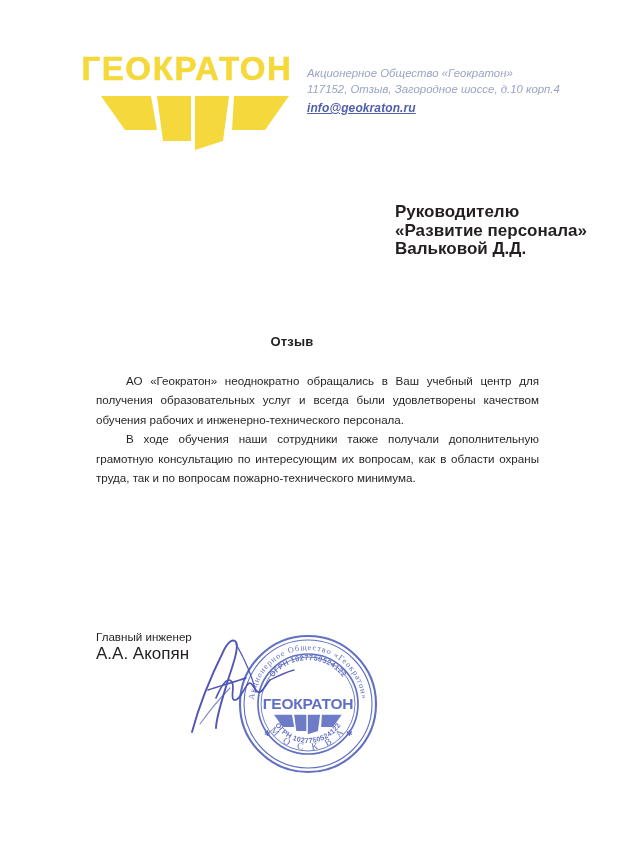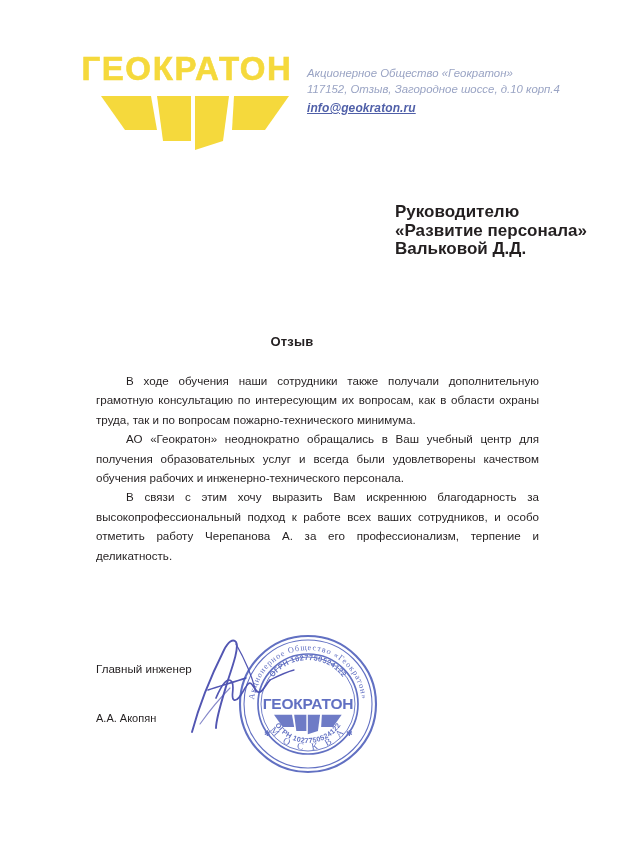--- a/index.html
+++ b/index.html
@@ -117,27 +117,26 @@
   }
 
   
   .sig-role {
     position: absolute;
     left: 96px;
     top: 630px;
     font-size: 11.6px;
     color: #231f20;
     white-space: nowrap;
-    margin-top: 32px;
   }
   .sig-name {
     position: absolute;
     left: 96px;
-    top: 712px;
-    font-size: 11px;
+    top: 644px;
+    font-size: 17px;
     color: #231f20;
     white-space: nowrap;
   }
 
   .signature-scribble {
     position: absolute;
     left: 186px;
     top: 628px;
     width: 120px;
     height: 112px;
@@ -183,23 +182,22 @@
 
 <div class="addressee">
   <div>Руководителю</div>
   <div>«Развитие персонала»</div>
   <div>Вальковой Д.Д.</div>
 </div>
 
 <div class="doc-title">Отзыв</div>
 
 <div class="body-text">
+  <p>АО «Геократон» неоднократно обращались в Ваш учебный центр для получения образовательных услуг и всегда были удовлетворены качеством обучения рабочих и инженерно-технического персонала.</p>
   <p>В ходе обучения наши сотрудники также получали дополнительную грамотную консультацию по интересующим их вопросам, как в области охраны труда, так и по вопросам пожарно-технического минимума.</p>
-  <p>АО «Геократон» неоднократно обращались в Ваш учебный центр для получения образовательных услуг и всегда были удовлетворены качеством обучения рабочих и инженерно-технического персонала.</p>
-  <p>В связи с этим хочу выразить Вам искреннюю благодарность за высокопрофессиональный подход к работе всех ваших сотрудников, и особо отметить работу Черепанова А. за его профессионализм, терпение и деликатность.</p>
 </div>
 
 <div class="sig-role">Главный инженер</div>
 <div class="sig-name">А.А. Акопян</div>
 
 <svg class="signature-scribble" viewBox="0 0 120 112">
   <g fill="none" stroke="#3b3fa8" stroke-linecap="round" stroke-linejoin="round" opacity="0.88">
     <path d="M6 104 C14 74 26 46 38 22 C42 14 47 10 50 14 C53 19 48 34 42 52 C36 72 30 90 30 100" stroke-width="1.9"></path>
     <path d="M22 62 C34 58 48 54 60 50" stroke-width="1.5"></path>
     <path d="M30 70 C36 56 42 48 46 54 C49 60 44 70 48 72 C53 74 58 60 62 56 C66 52 68 62 72 64 C76 66 80 56 84 52" stroke-width="1.7"></path>

